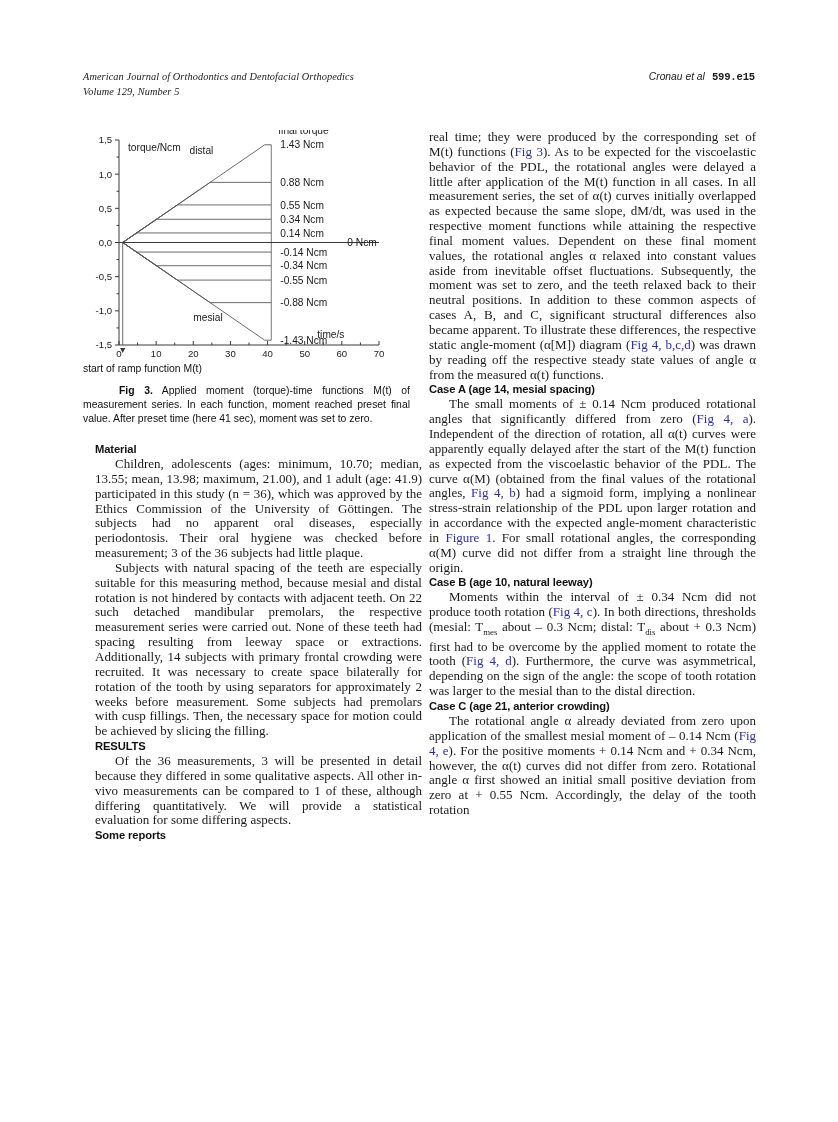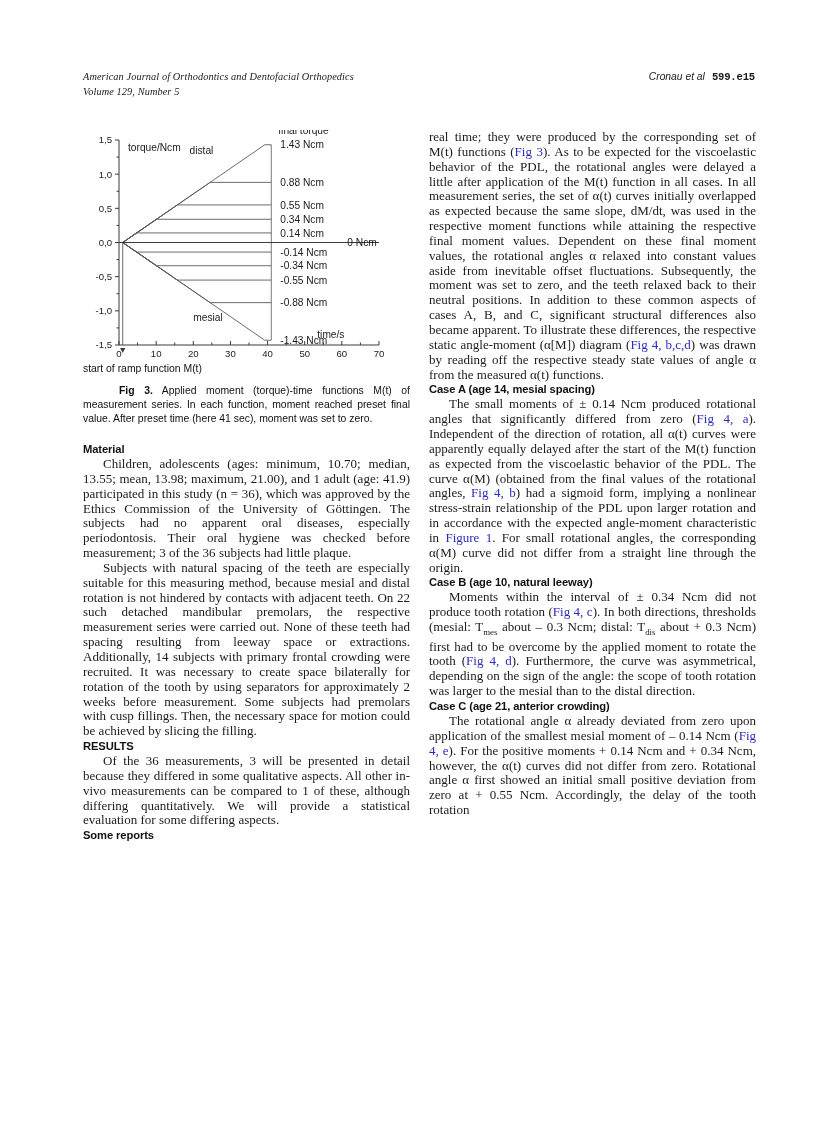--- a/index.html
+++ b/index.html
@@ -241,21 +241,21 @@
         <text x="106.57142857142857" y="23.666666666666686" class="annot">distal</text>
         <text x="110.28571428571428" y="191.08333333333331" class="annot">mesial</text>
         <text x="0" y="242" class="footnote">start of ramp function M(t)</text>
       </svg>
   </div>
 
   <div class="fig-caption">
     <b>Fig 3.</b><span> Applied moment (torque)-time functions M(t) of measurement series. In each function, moment reached preset final value. After preset time (here 41 sec), moment was set to zero.</span>
   </div>
 
-  <div class="col col-left" style="top:430px;">
+  <div class="col col-left" style="top:430px;margin-left:12px;">
     <h3 class="heading sp-after">Material</h3>
     <p class="body">Children, adolescents (ages: minimum, 10.70; median, 13.55; mean, 13.98; maximum, 21.00), and 1 adult (age: 41.9) participated in this study (n = 36), which was approved by the Ethics Commission of the University of Göttingen. The subjects had no apparent oral diseases, especially periodontosis. Their oral hygiene was checked before measurement; 3 of the 36 subjects had little plaque.</p>
     <p class="body">Subjects with natural spacing of the teeth are especially suitable for this measuring method, because mesial and distal rotation is not hindered by contacts with adjacent teeth. On 22 such detached mandibular premolars, the respective measurement series were carried out. None of these teeth had spacing resulting from leeway space or extractions. Additionally, 14 subjects with primary frontal crowding were recruited. It was necessary to create space bilaterally for rotation of the tooth by using separators for approximately 2 weeks before measurement. Some subjects had premolars with cusp fillings. Then, the necessary space for motion could be achieved by slicing the filling.</p>
 
     <h3 class="heading sp-before sp-after">RESULTS</h3>
     <p class="body">Of the 36 measurements, 3 will be presented in detail because they differed in some qualitative aspects. All other in-vivo measurements can be compared to 1 of these, although differing quantitatively. We will provide a statistical evaluation for some differing aspects.</p>
 
     <h3 class="heading sp-before sp-after">Some reports</h3>
   </div>
 

